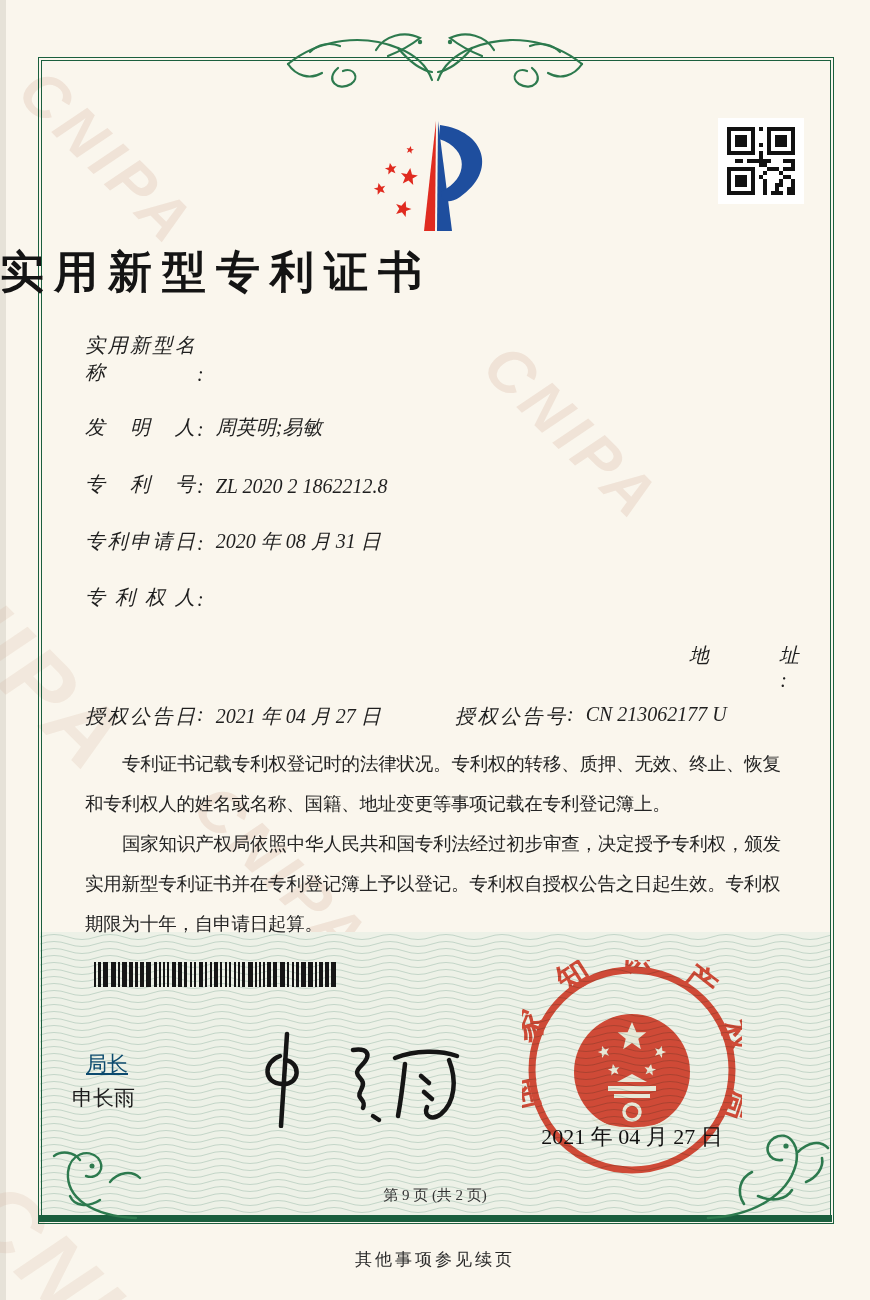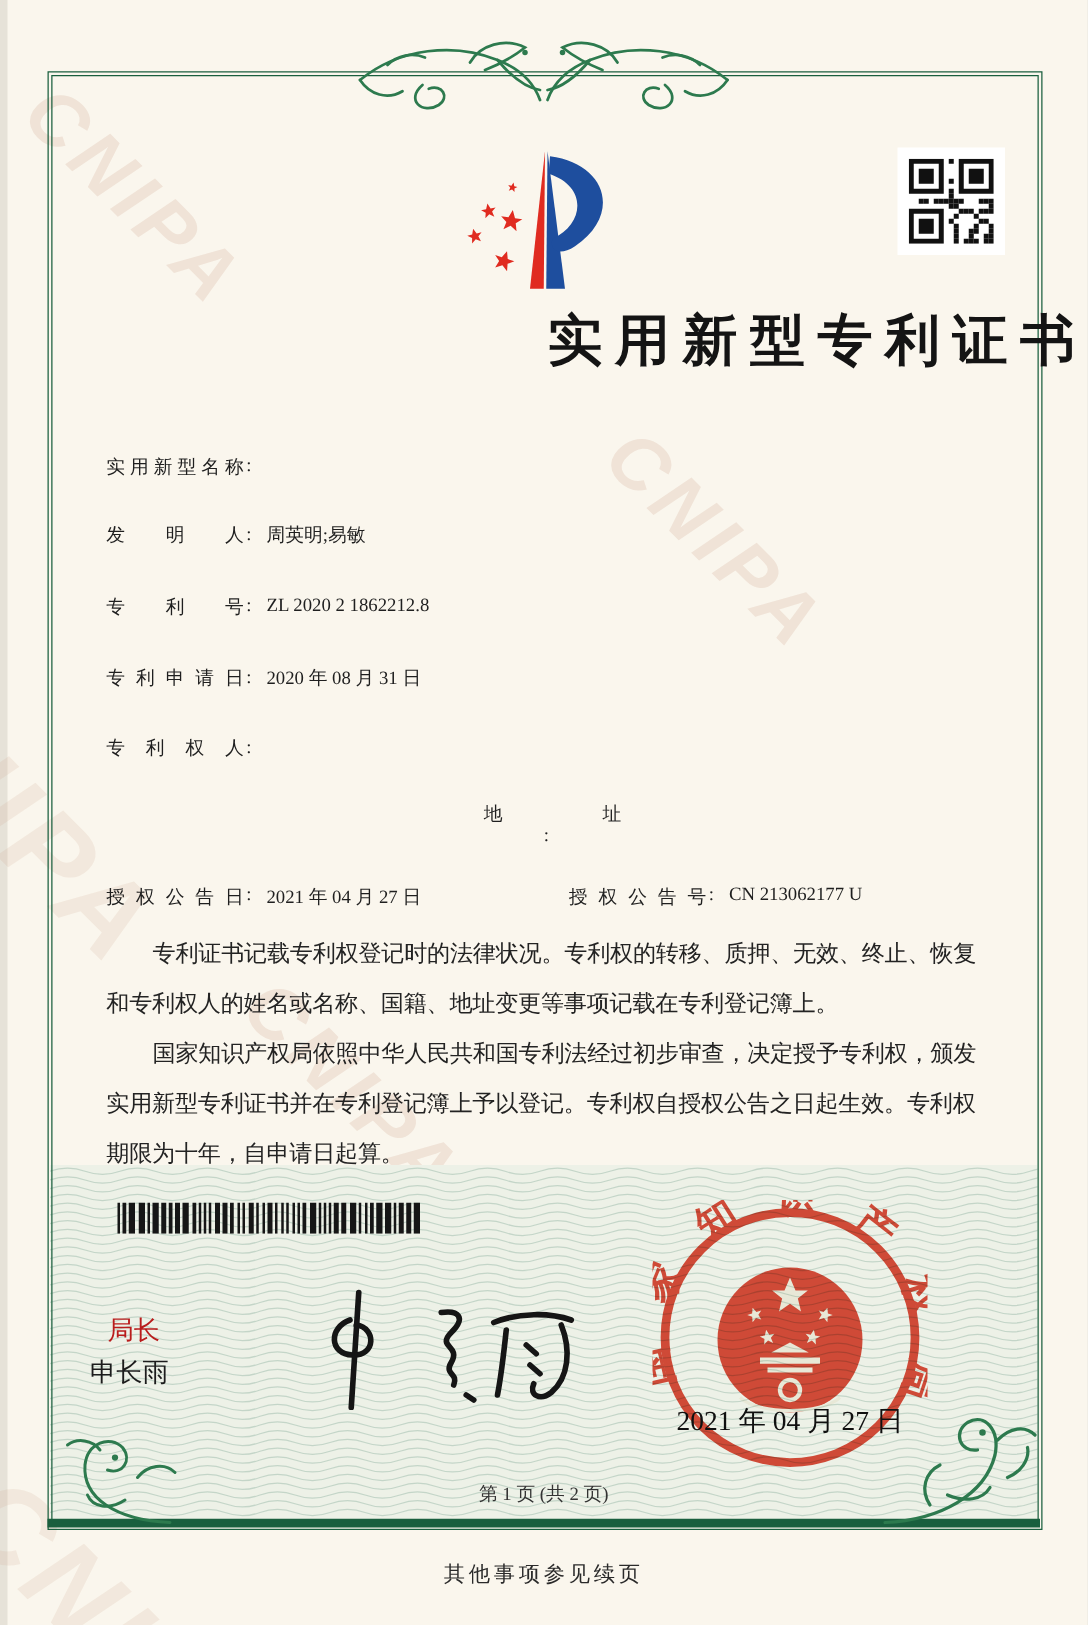--- a/index.html
+++ b/index.html
@@ -11,34 +11,34 @@
   .frame-outer{left:38px;top:57px;width:794px;height:1165px;border:1px solid #1a5f3e;}
   .frame-inner{position:absolute;left:2px;top:2px;right:2px;bottom:2px;border:1px solid #1a5f3e;}
   .frame-bottom{left:38px;top:1215px;width:794px;height:7px;background:#1a5f3e;}
   
   .wm{font-family:"Liberation Sans","DejaVu Sans",sans-serif;font-weight:bold;font-style:italic;
       font-size:62px;letter-spacing:6px;color:rgba(205,160,135,0.22);transform:rotate(45deg);
       transform-origin:left top;white-space:nowrap;pointer-events:none;}
   .wm.big{font-size:92px;color:rgba(205,160,135,0.16);}
   
   .cert-no{left:85px;top:112px;font-size:18px;letter-spacing:1px;color:#2a2a2a;}
-  .title{left:0;right:0;top:243px;text-align:right;font-size:44px;font-weight:bold;
+  .title{left:0;right:0;top:243px;text-align:left;font-size:44px;font-weight:bold;
          letter-spacing:10px;color:#141414;}
   .qr-box{left:718px;top:118px;width:86px;height:86px;background:#ffffff;}
   
-  .frow{left:85px;width:714px;height:26px;font-size:15px;display:flex;align-items:center;}
+  .frow{left:85px;width:714px;height:26px;font-size:20px;display:flex;align-items:flex-end;font-style:italic;}
   .fcell{display:flex;flex:none;}
   .lbl{display:inline-block;width:110px;text-align:justify;text-align-last:justify;flex:none;}
   .colon{margin:0 12px 0 2px;flex:none;}
   .val{white-space:nowrap;flex:none;}
   
   .paras{left:85px;top:744px;width:710px;font-size:18.5px;line-height:40px;color:#232323;}
   .paras p{margin:0;text-indent:2em;letter-spacing:-0.2px;}
   
-  .signer-title{left:86px;top:1050px;font-size:21px;font-family:"Liberation Sans","DejaVu Sans",sans-serif;color:#b91c1c;}
+  .signer-title{left:86px;top:1050px;font-size:21px;font-family:"Liberation Sans","DejaVu Sans",sans-serif;color:#0c4a6e;text-decoration:underline;}
   .signer-name{left:72px;top:1084px;font-size:21px;font-family:"Liberation Sans","DejaVu Sans",sans-serif;color:#1c1c1c;}
   .seal-wrap{left:522px;top:960px;width:220px;height:220px;mix-blend-mode:multiply;opacity:.92;}
   .seal-date{left:512px;top:1122px;width:240px;text-align:center;font-size:22px;color:#101010;z-index:9;}
   .page-info{left:0;right:0;top:1186px;text-align:center;font-size:15px;color:#333;z-index:8;}
   .footer-note{left:0;right:0;top:1248px;text-align:center;font-size:17px;letter-spacing:3px;color:#2a2a2a;}
   .z2{z-index:2}.z3{z-index:3}
 </style>
 </head>
 <body>
 
@@ -320,16 +320,16 @@
           <rect x="86" y="126" width="48" height="5"></rect>
           <rect x="92" y="134" width="36" height="4"></rect>
         </g>
         <circle cx="110" cy="152" r="8" fill="none" stroke="#faf6ed" stroke-width="3.5"></circle>
         <path d="M70,158 C85,172 135,172 150,158" fill="none" stroke="#faf6ed" stroke-width="2.5"></path>
       </g>
     </svg>
   </div>
   <div class="abs seal-date">2021 年 04 月 27 日</div>
 
-  <div class="abs page-info">第 1 页 (共 2 页)</div>
+  <div class="abs page-info">第 9 页 (共 2 页)</div>
   <div class="abs footer-note">其他事项参见续页</div>
 
 </div>
 
 </body></html>

